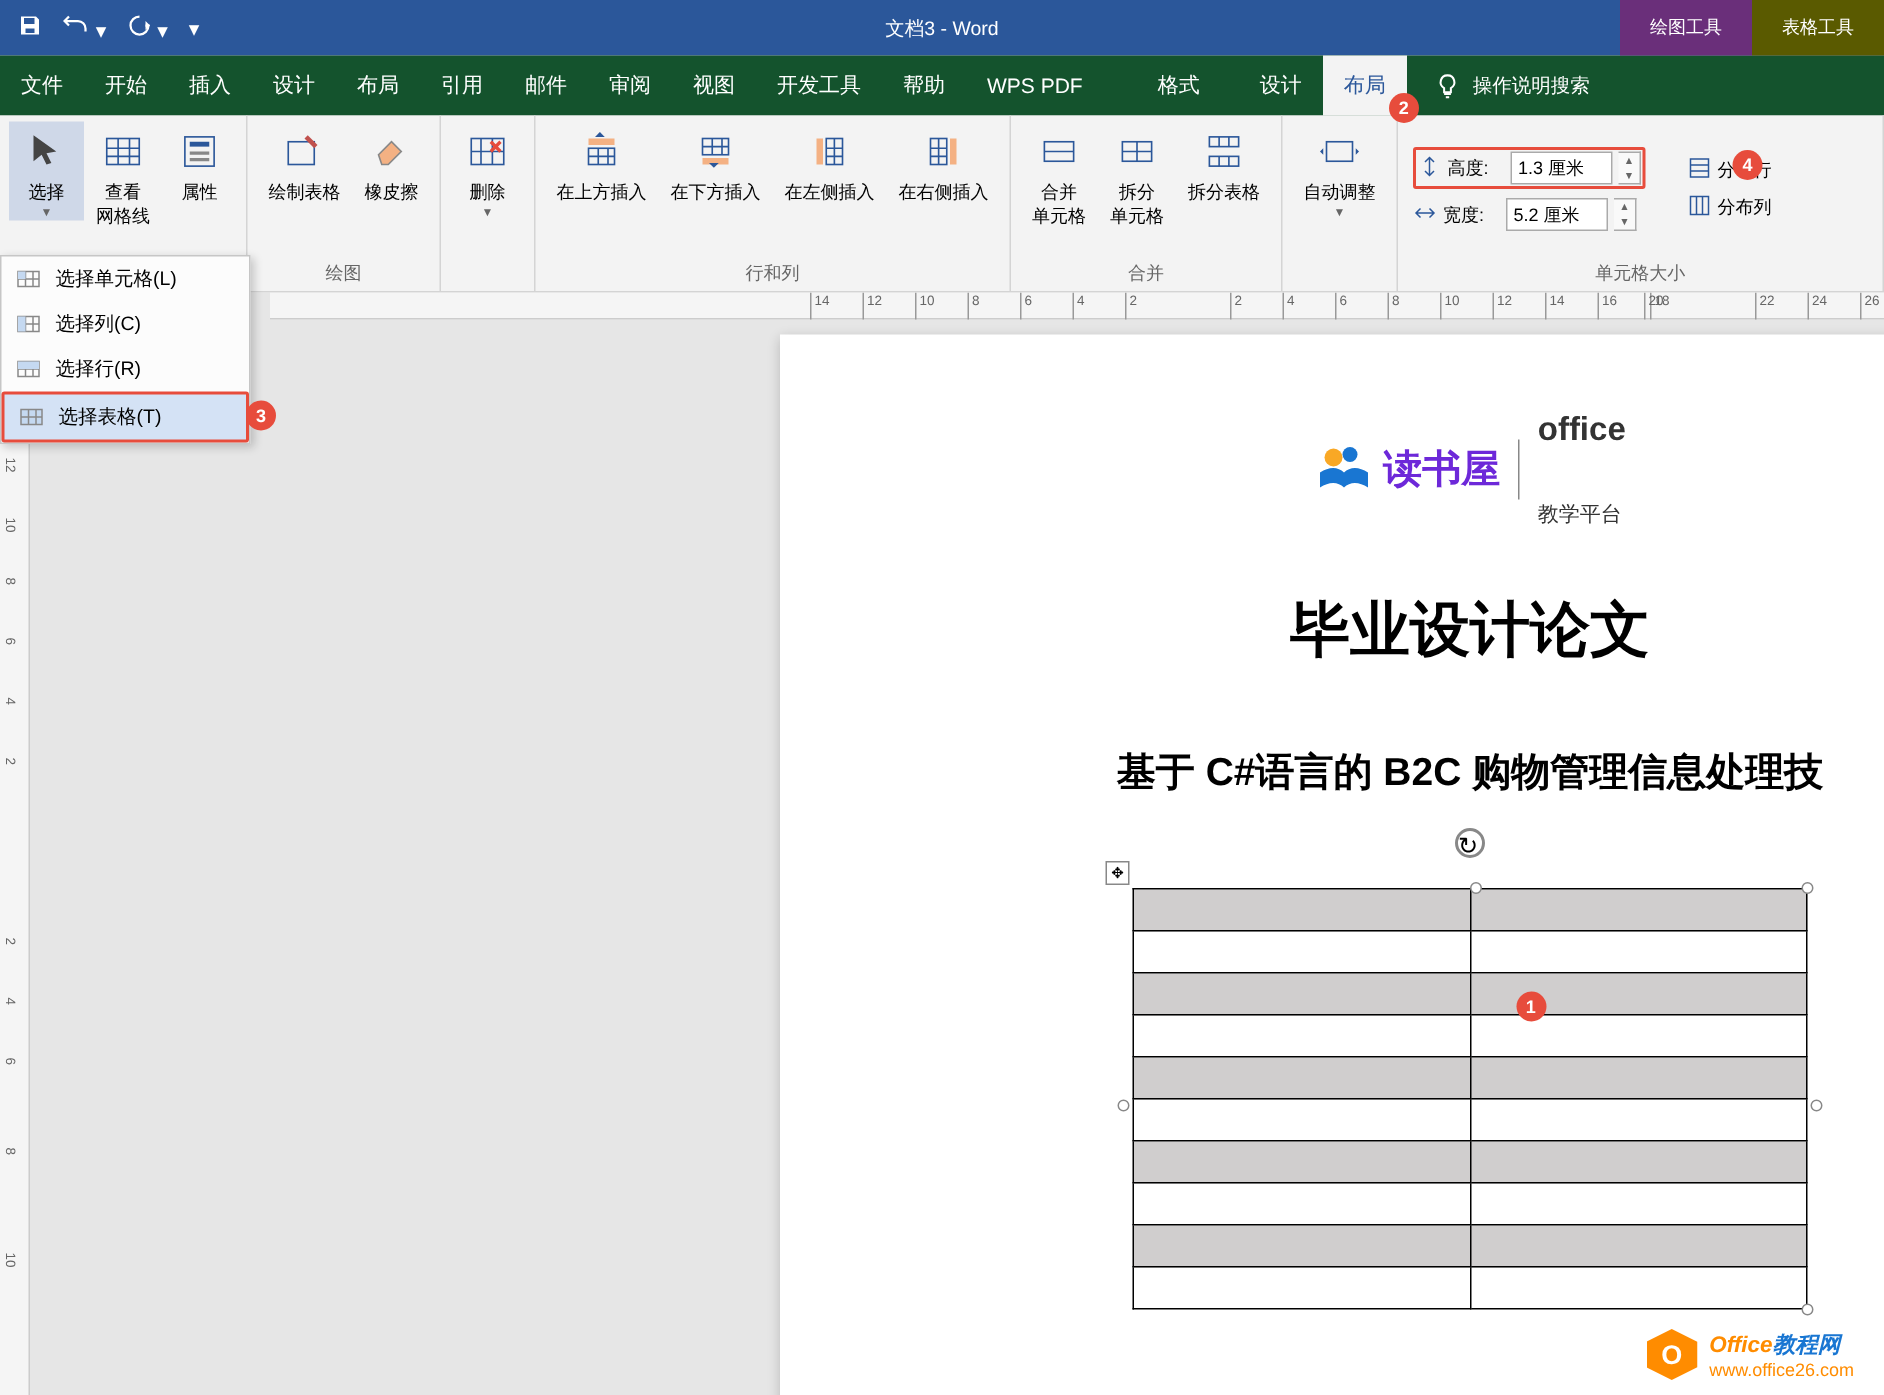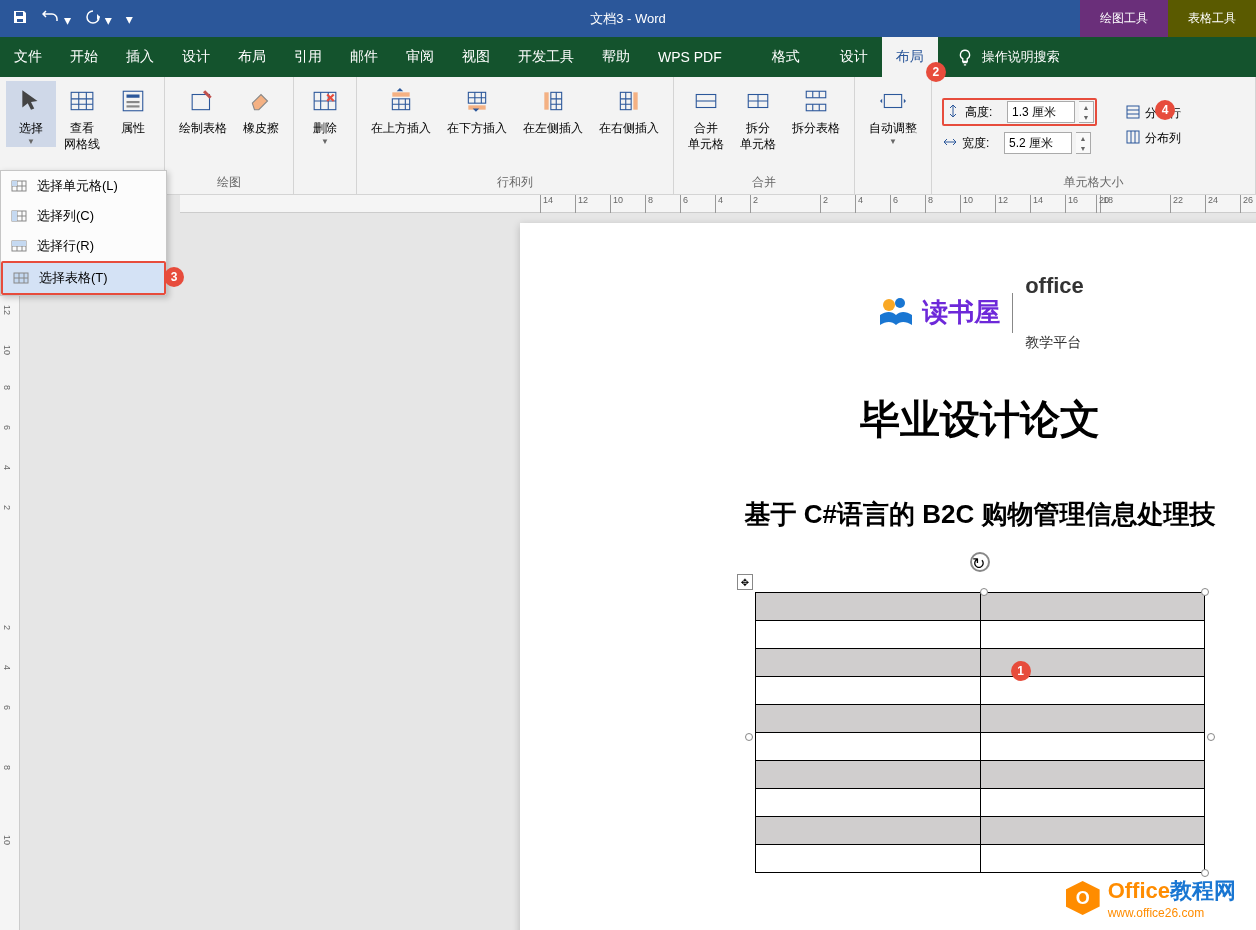--- a/index.html
+++ b/index.html
@@ -69,21 +69,21 @@
     .move-handle { position: absolute; top: -18px; left: -18px; width: 16px; height: 16px; border: 1px solid #888; background: #fff; display: flex; align-items: center; justify-content: center; font-size: 10px; cursor: move; }
     .rotate-handle { position: absolute; top: -40px; left: 50%; transform: translateX(-50%); width: 20px; height: 20px; border: 2px solid #888; border-radius: 50%; background: #fff; }
     .sel-handle { position: absolute; width: 8px; height: 8px; border: 1px solid #888; background: #fff; border-radius: 50%; }
     
     .doc-table { border-collapse: collapse; width: 100%; }
     .doc-table td { border: 1px solid #000; height: 28px; }
     .doc-table tr.shaded td { background: #d0cece; }
     
     .watermark { position: absolute; bottom: 10px; right: 20px; display: flex; align-items: center; gap: 8px; }
     .wm-badge { width: 34px; height: 34px; background: #ff8c00; clip-path: polygon(50% 0%, 100% 25%, 100% 75%, 50% 100%, 0% 75%, 0% 25%); display: flex; align-items: center; justify-content: center; color: #fff; font-weight: bold; font-size: 18px; }
-    .wm-text { font-size: 22px; font-weight: bold; }
+    .wm-text { font-size: 15px; font-weight: bold; font-style: italic; }
     .wm-url { font-size: 12px; color: #ff8c00; }
     
     .bulb-icon { width: 18px; height: 18px; }
   </style>
 </head>
 <body>
 
 <div class="title-bar">
   <div class="qat">
     <span class="qat-icon">

